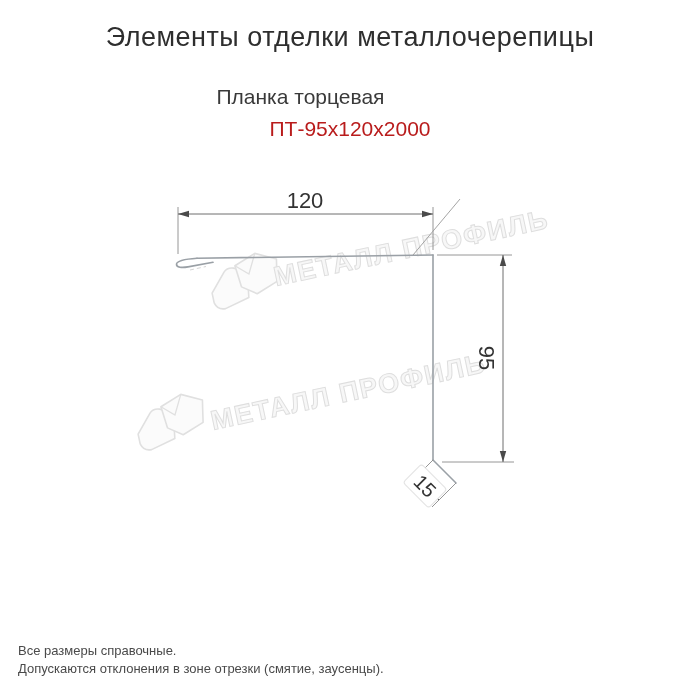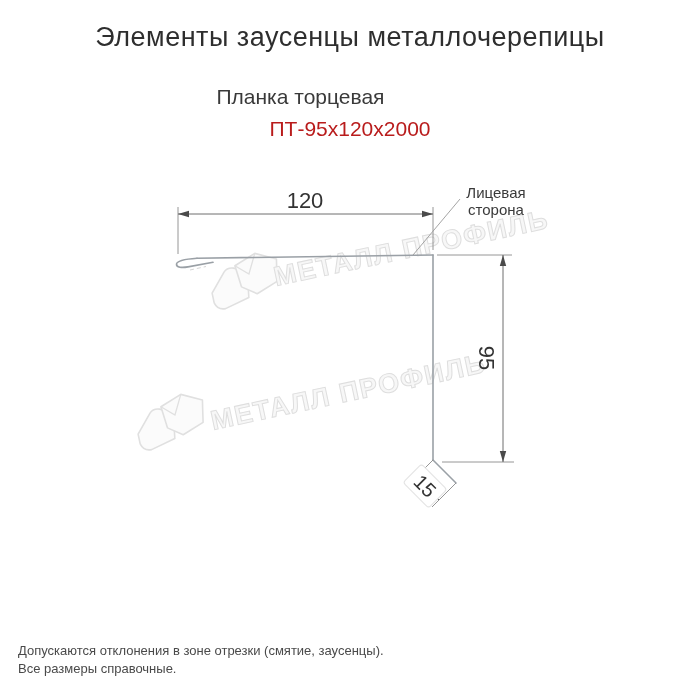--- a/index.html
+++ b/index.html
@@ -43,21 +43,21 @@
   }
   .wm-shape{fill:#fbfbfb;stroke:#e0e0e0;stroke-width:1.6;stroke-linejoin:round;}
   .wm-line{fill:none;stroke:#e0e0e0;stroke-width:1.3;}
   .halo{fill:#ffffff;stroke:#e3e3e3;stroke-width:1;}
 </style>
 </head>
 <body>
 
 <div class="canvas">
 
-  <div class="page-title">Элементы заусенцы металлочерепицы</div>
+  <div class="page-title">Элементы отделки металлочерепицы</div>
   <div class="subtitle">Планка торцевая</div>
   <div class="product-code">ПТ-95х120х2000</div>
 
   <svg class="drawing" width="700" height="700" viewBox="0 0 700 700" xmlns="http://www.w3.org/2000/svg">
 
     <defs>
       <g id="wmlogo">
         <path class="wm-shape" d="M6,30 L22,12 Q26,8 32,10 L45,16 L41,42 L16,48 Q8,48 6,40 Z"></path>
         <path class="wm-shape" d="M34,8 L56,0 L76,10 L72,32 L50,40 L36,30 Z"></path>
         <path class="wm-line" d="M34,8 L46,19 L56,0"></path>
@@ -99,23 +99,19 @@
     <polygon class="arw" points="416,477 425.1,481.9 420.9,486.1"></polygon>
     <polygon class="arw" points="439,500 434.1,490.9 429.9,495.1"></polygon>
     <g transform="translate(425,486) rotate(45)">
       <rect class="halo" x="-18" y="-13" width="36" height="26" rx="3"></rect>
       <text class="dimtxt-sm" x="0" y="7" text-anchor="middle">15</text>
     </g>
 
     <path class="leader" d="M460,199 L413,255"></path>
   </svg>
 
-  <div class="face-label">
-    <div>Лицевая</div>
-    <div>сторона</div>
-  </div>
 
   <div class="footer-notes">
+    <div>Все размеры справочные.</div>
     <div>Допускаются отклонения в зоне отрезки (смятие, заусенцы).</div>
-    <div>Все размеры справочные.</div>
   </div>
 
 </div>
 
 </body></html>

